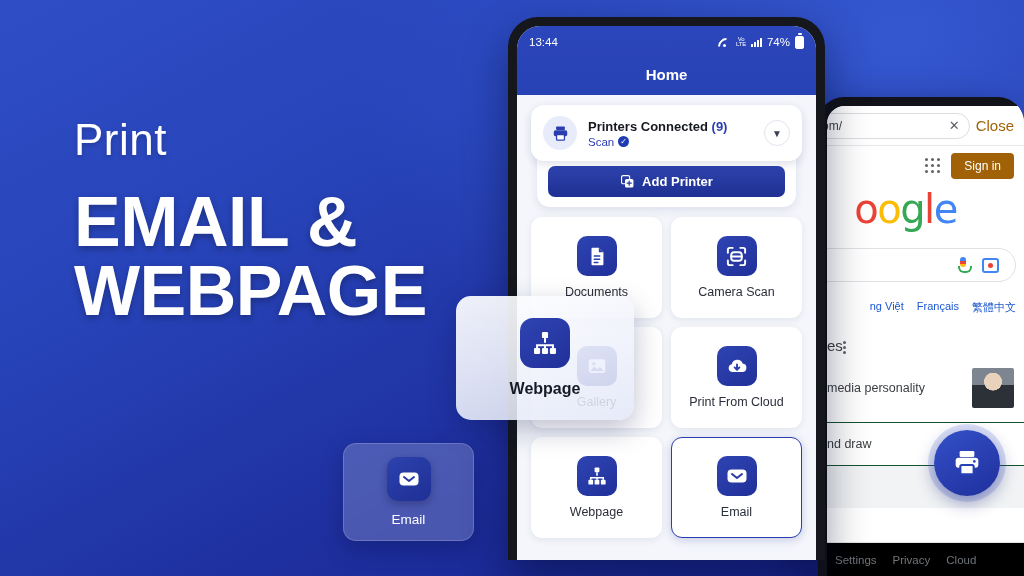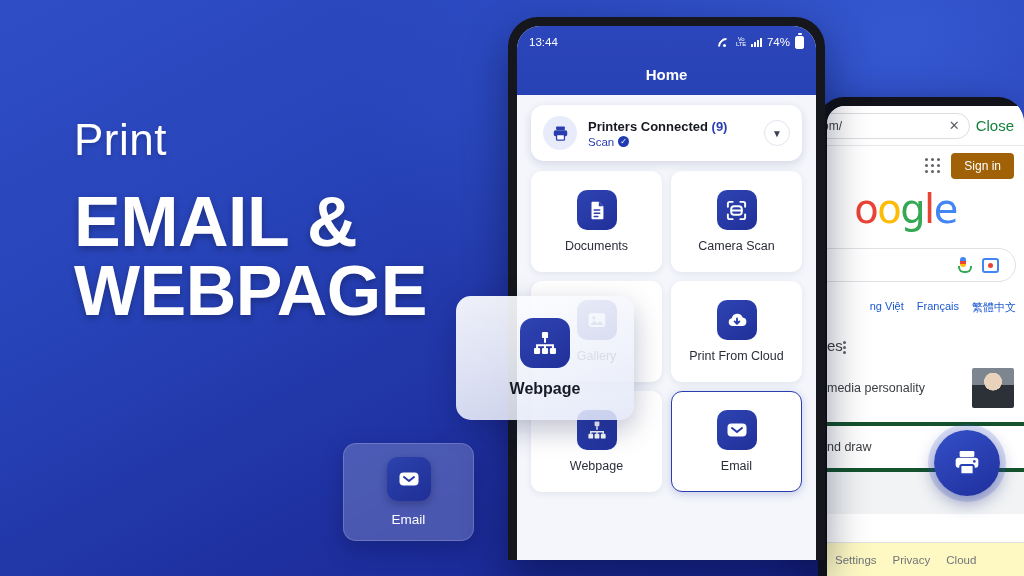--- a/index.html
+++ b/index.html
@@ -77,21 +77,21 @@
     padding: 0 8px 0 6px; gap: 6px; background: #fff;
     border-bottom: 1px solid #e6e7ea;
   }
   .br-url {
     flex: 1; height: 26px; border: 1px solid #dadce0; border-radius: 14px;
     display: flex; align-items: center; justify-content: space-between;
     padding: 0 9px 0 4px; font-size: 12px; color: #3c4043;
     margin-left: -22px;
   }
   .br-x { font-size: 13px; color: #5f6368; }
-  .br-close { font-size: 15px; color: #15803d; font-weight: 400; padding-right: 2px; }
+  .br-close { font-size: 15px; color: #a16207; font-weight: 400; padding-right: 2px; }
 
   .g-row {
     height: 40px; display: flex; align-items: center;
     justify-content: flex-end; gap: 10px; padding: 0 10px;
   }
   .g-apps {
     width: 16px; height: 16px;
     display: grid; grid-template-columns: repeat(3,1fr);
     grid-template-rows: repeat(3,1fr); gap: 2px;
   }
@@ -135,34 +135,34 @@
     padding-right: 8px; font-size: 11px; color: #1a57d0;
   }
   .news-hd {
     margin-top: 22px; padding: 0 10px 0 0; display: flex;
     align-items: flex-start; justify-content: flex-start;
     font-size: 15px; color: #404040;
   }
   .kebab { display: flex; flex-direction: column; gap: 2px; padding-top: 4px; }
   .kebab i { width: 3px; height: 3px; border-radius: 50%; background: #5f6368; }
   .news-item {
-    border-bottom: 4px solid #14532d; padding: 14px 10px 14px 0;
+    border-bottom: 1px solid #14532d; padding: 14px 10px 14px 0;
     display: flex; align-items: center; justify-content: space-between;
     font-size: 12.5px; color: #3c4043; gap: 8px;
   }
   .news-thumb {
     width: 42px; height: 40px; border-radius: 2px; flex: none;
     background:
       radial-gradient(circle at 50% 34%, #e8d2bb 0 26%, rgba(0,0,0,0) 27%),
       linear-gradient(#7d8590 0 42%, #2c3138 42% 100%);
   }
   .news-gray { height: 42px; background: #f1f3f4; }
   .g-footer {
     position: absolute; bottom: 0; left: 0; right: 0; height: 34px;
-    background: #fef9c3; border-top: 1px solid #e2e2e2;
+    background: #000000; border-top: 1px solid #e2e2e2;
     display: flex; align-items: center; gap: 16px; padding-left: 8px;
     font-size: 11.5px; color: #70757a;
   }
   .print-fab {
     position: absolute; right: 24px; bottom: 80px;
     width: 66px; height: 66px; border-radius: 50%;
     background: linear-gradient(150deg,#3450c8,#1f2f9c);
     box-shadow: 0 6px 18px rgba(20,30,120,.45), 0 0 0 6px rgba(60,90,210,.18);
     display: flex; align-items: center; justify-content: center;
   }
@@ -431,20 +431,30 @@
             <em>(9)</em>
           </div>
           <div class="printer-sub">
             <span>Scan</span>
             <span class="check-badge">✓</span>
           </div>
         </div>
         <div class="chev">▼</div>
       </div>
 
+      <div class="addprinter-wrap">
+        <div class="addprinter">
+          <svg width="15" height="15" viewBox="0 0 24 24">
+            <rect x="2.5" y="2.5" width="13" height="13" rx="2.5" fill="none" stroke="#fff" stroke-width="1.8"></rect>
+            <rect x="8" y="8" width="13.5" height="13.5" rx="2.5" fill="#fff"></rect>
+            <path d="M14.7 11.4v6.6M11.4 14.7h6.6" stroke="#223aa6" stroke-width="2" stroke-linecap="round"></path>
+          </svg>
+          <span>Add Printer</span>
+        </div>
+      </div>
 
       <div class="tiles">
 
         <div class="tile">
           <div class="tile-ico">
             <svg width="22" height="22" viewBox="0 0 24 24">
               <path d="M7 3h7l5 5v13a1 1 0 0 1-1 1H7a1 1 0 0 1-1-1V4a1 1 0 0 1 1-1z" fill="#fff"></path>
               <path d="M14 3v5h5" fill="#2b40ab"></path>
               <path d="M9 12h6M9 15.5h6M9 19h4" stroke="#2b40ab" stroke-width="1.6" stroke-linecap="round"></path>
             </svg>

